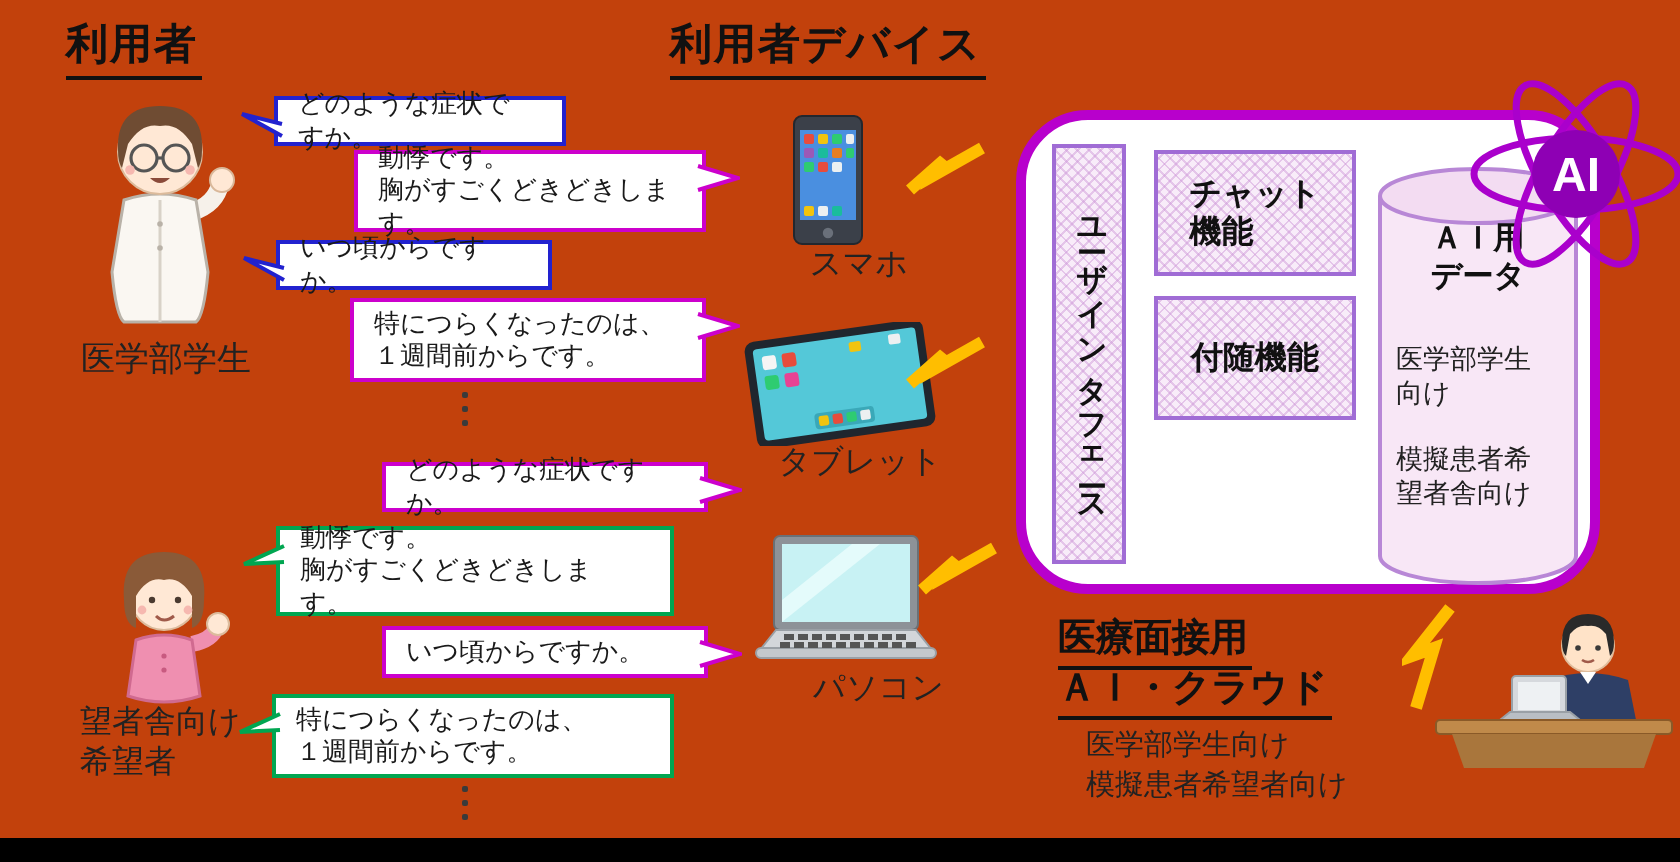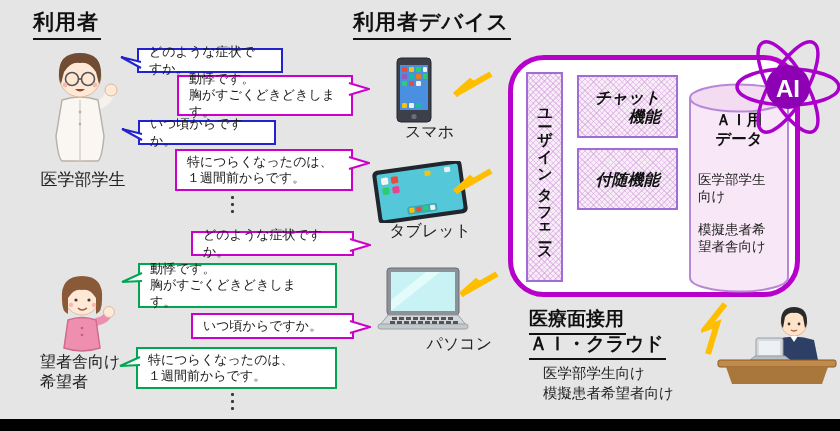--- a/index.html
+++ b/index.html
@@ -1,17 +1,17 @@
 <!DOCTYPE html>
 <html><head>
 <meta charset="utf-8">
 <style>
   html,body{margin:0;padding:0;background:#fff;}
   #canvas{
-    position:relative;width:840px;height:431px;background:#e5e5e5;overflow:hidden;
+    position:relative;width:840px;height:431px;background:#c2410c;overflow:hidden;
     font-family:"Liberation Sans","DejaVu Sans",sans-serif;color:#1a1a1a;
   }
   .abs{position:absolute;}
   .ml{white-space:pre-line;}
   
   .h-main{font-size:21px;font-weight:bold;color:#111;border-bottom:2.5px solid #111;
           padding:0 2px 2px 0;display:inline-block;letter-spacing:1px;}
   .h-sub{font-size:19px;font-weight:bold;color:#111;border-bottom:2.5px solid #111;
          padding:0 2px 1px 0;display:inline-block;}
   
@@ -38,36 +38,36 @@
     background-color:#f8ecf9;
     background-image:
       repeating-linear-gradient(45deg, rgba(205,150,215,.45) 0 1px, transparent 1px 4px),
       repeating-linear-gradient(-45deg, rgba(205,150,215,.45) 0 1px, transparent 1px 4px);
   }
   .ui-panel{box-sizing:border-box;border:2px solid #a06cd5;display:flex;align-items:center;
             justify-content:center;}
   .ui-panel .vtext{writing-mode:vertical-rl;text-orientation:mixed;font-weight:bold;
             font-size:15px;letter-spacing:2px;color:#111;}
   .fnbox{box-sizing:border-box;border:2px solid #a06cd5;display:flex;align-items:center;
-         justify-content:center;text-align:right;font-weight:bold;font-size:16px;
-         color:#111;line-height:19px;font-style:italic;}
+         justify-content:center;text-align:left;font-weight:bold;font-size:16px;
+         color:#111;line-height:19px;}
   .db-title{font-size:15.5px;font-weight:bold;text-align:center;line-height:19px;color:#111;}
   .db-item{font-size:13.5px;line-height:17px;color:#222;}
   .notes{font-size:14.5px;line-height:19.5px;color:#222;}
   .bottom-bar{background:#000;}
 </style>
 </head>
 <body>
 
 <div id="canvas">
 
   <div class="abs" style="left:33px;top:8px;">
     <span class="h-main">利用者</span>
   </div>
-  <div class="abs" style="left:353px;top:8px;">
+  <div class="abs" style="left:335px;top:8px;">
     <span class="h-main">利用者デバイス</span>
   </div>
 
   <svg class="abs" style="left:38px;top:48px;" width="84" height="118" viewBox="0 0 84 118">
     <path d="M58,58 Q70,54 72,44" stroke="#f6f1ea" stroke-width="9" fill="none"></path>
     <circle cx="73" cy="42" r="6" fill="#ffe8d5" stroke="#d9b89a"></circle>
     <path d="M24,52 Q42,46 60,52 L66,88 Q64,110 60,113 L24,113 Q20,110 18,88 Z" fill="#faf7f2" stroke="#b9b2a8" stroke-width="1.5"></path>
     <line x1="42" y1="52" x2="42" y2="113" stroke="#d8d2c8" stroke-width="1.5"></line>
     <circle cx="42" cy="64" r="1.4" fill="#b9b2a8"></circle>
     <circle cx="42" cy="76" r="1.4" fill="#b9b2a8"></circle>
@@ -226,21 +226,21 @@
         <rect x="30" y="55" width="5" height="3"></rect>
         <rect x="37" y="55" width="5" height="3"></rect>
         <rect x="44" y="55" width="5" height="3"></rect>
         <rect x="51" y="55" width="5" height="3"></rect>
         <rect x="58" y="55" width="5" height="3"></rect>
         <rect x="65" y="55" width="5" height="3"></rect>
         <rect x="72" y="55" width="5" height="3"></rect>
         <rect x="79" y="55" width="5" height="3"></rect>
     </g>
   </svg>
-  <div class="abs device-label" style="left:394px;top:334px;width:98px;">パソコン</div>
+  <div class="abs device-label" style="left:374px;top:334px;width:98px;">パソコン</div>
 
   <svg class="abs" style="left:452px;top:70px;" width="42" height="30" viewBox="0 0 42 30">
     <path d="M3,25 L20,10 L16,17 L39,4" fill="none" stroke="#ffbe00" stroke-width="6"></path>
   </svg>
   <svg class="abs" style="left:452px;top:167px;" width="42" height="30" viewBox="0 0 42 30">
     <path d="M3,25 L20,10 L16,17 L39,4" fill="none" stroke="#ffbe00" stroke-width="6"></path>
   </svg>
   <svg class="abs" style="left:458px;top:270px;" width="42" height="30" viewBox="0 0 42 30">
     <path d="M3,25 L20,10 L16,17 L39,4" fill="none" stroke="#ffbe00" stroke-width="6"></path>
   </svg>

